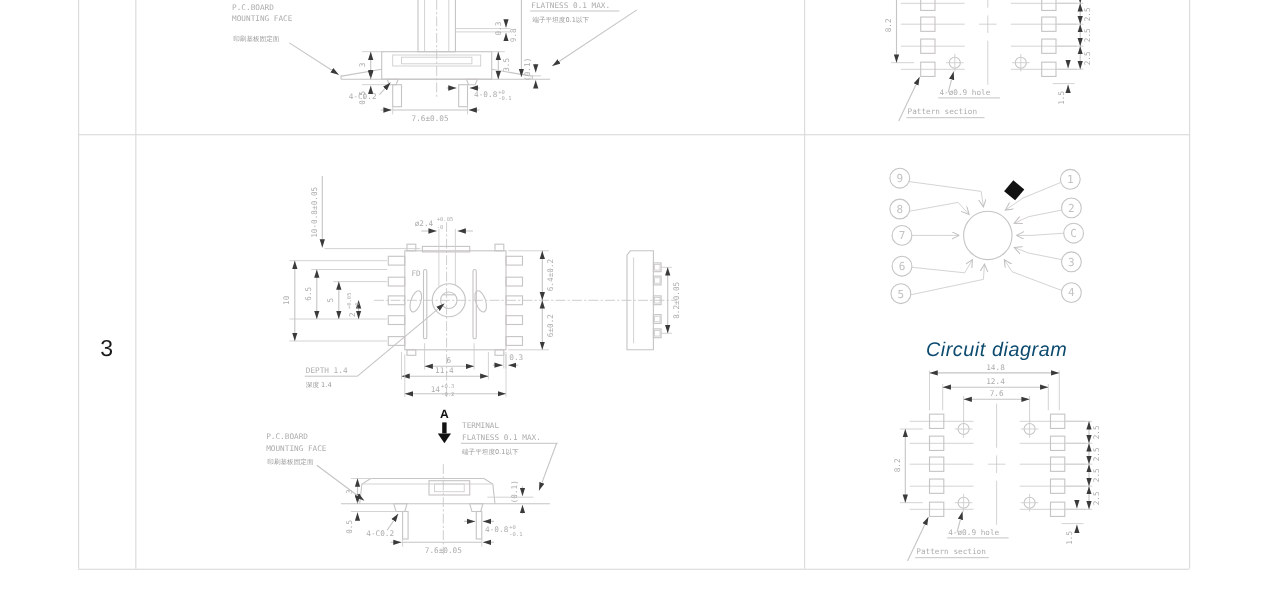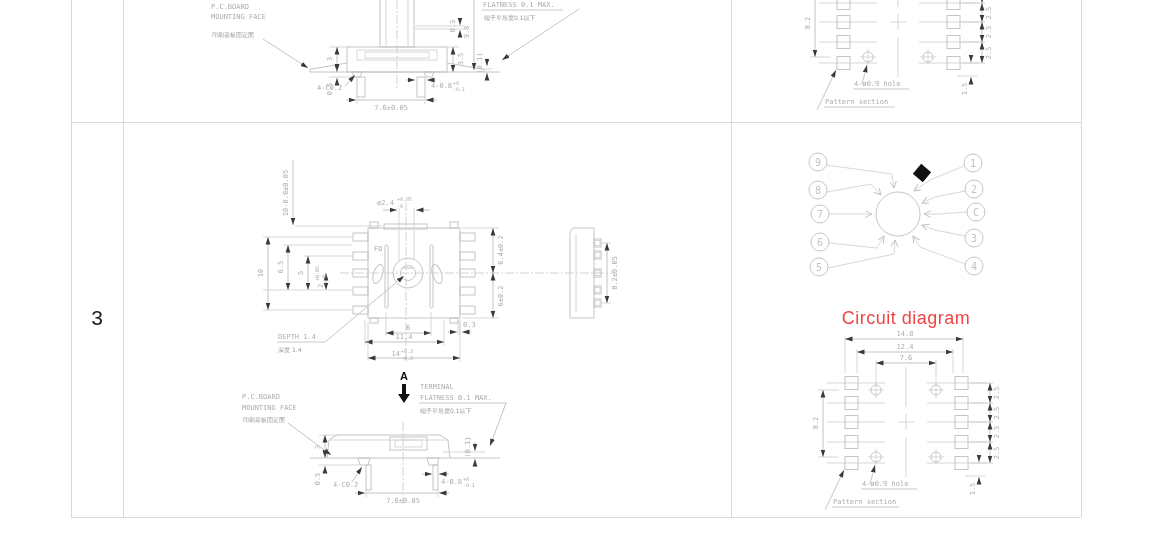--- a/index.html
+++ b/index.html
@@ -2,22 +2,22 @@
 <html><head>
 <meta charset="utf-8">
 <style>
   html,body{margin:0;padding:0;background:#fff;}
   .stage{position:relative;width:1150px;height:542px;background:#fff;overflow:hidden;
          font-family:"Liberation Sans",sans-serif;}
   .vline,.hline{position:absolute;background:#d9d9d9;}
   .vline{width:1px;} .hline{height:1px;}
   .rowlabel{position:absolute;left:71px;width:52px;text-align:center;color:#1a1a1a;
             font-size:21px;font-family:"Liberation Sans",sans-serif;}
-  .ctitle{position:absolute;left:731px;top:308px;width:350px;text-align:center;color:#ef4444;
-          font-size:18px;font-weight:500;letter-spacing:0.5px;}
+  .ctitle{position:absolute;left:731px;top:308px;width:350px;text-align:center;color:#0c4a6e;
+          font-size:18px;font-weight:500;letter-spacing:0.5px;font-style:italic;}
   .clip{position:absolute;overflow:hidden;}
   svg{position:absolute;}
   .s{fill:none;stroke:#c6c4c4;stroke-width:1;}
   .s2{fill:none;stroke:#cfcdcd;stroke-width:0.8;}
   .cl{fill:none;stroke:#c9c7c7;stroke-width:0.8;stroke-dasharray:9 2 2 2;}
   text.t{font-family:"DejaVu Sans Mono",monospace;font-size:7px;fill:#aeacac;}
   text.tol{font-family:"DejaVu Sans Mono",monospace;font-size:5px;fill:#aeacac;}
   text.cjk{font-family:"DejaVu Sans",sans-serif;font-size:6px;fill:#9a9898;}
   text.term{font-family:"DejaVu Sans Mono",monospace;font-size:10px;fill:#c4c2c2;}
   text.blkA{font-family:"Liberation Sans",sans-serif;font-size:11px;font-weight:bold;fill:#111;}

